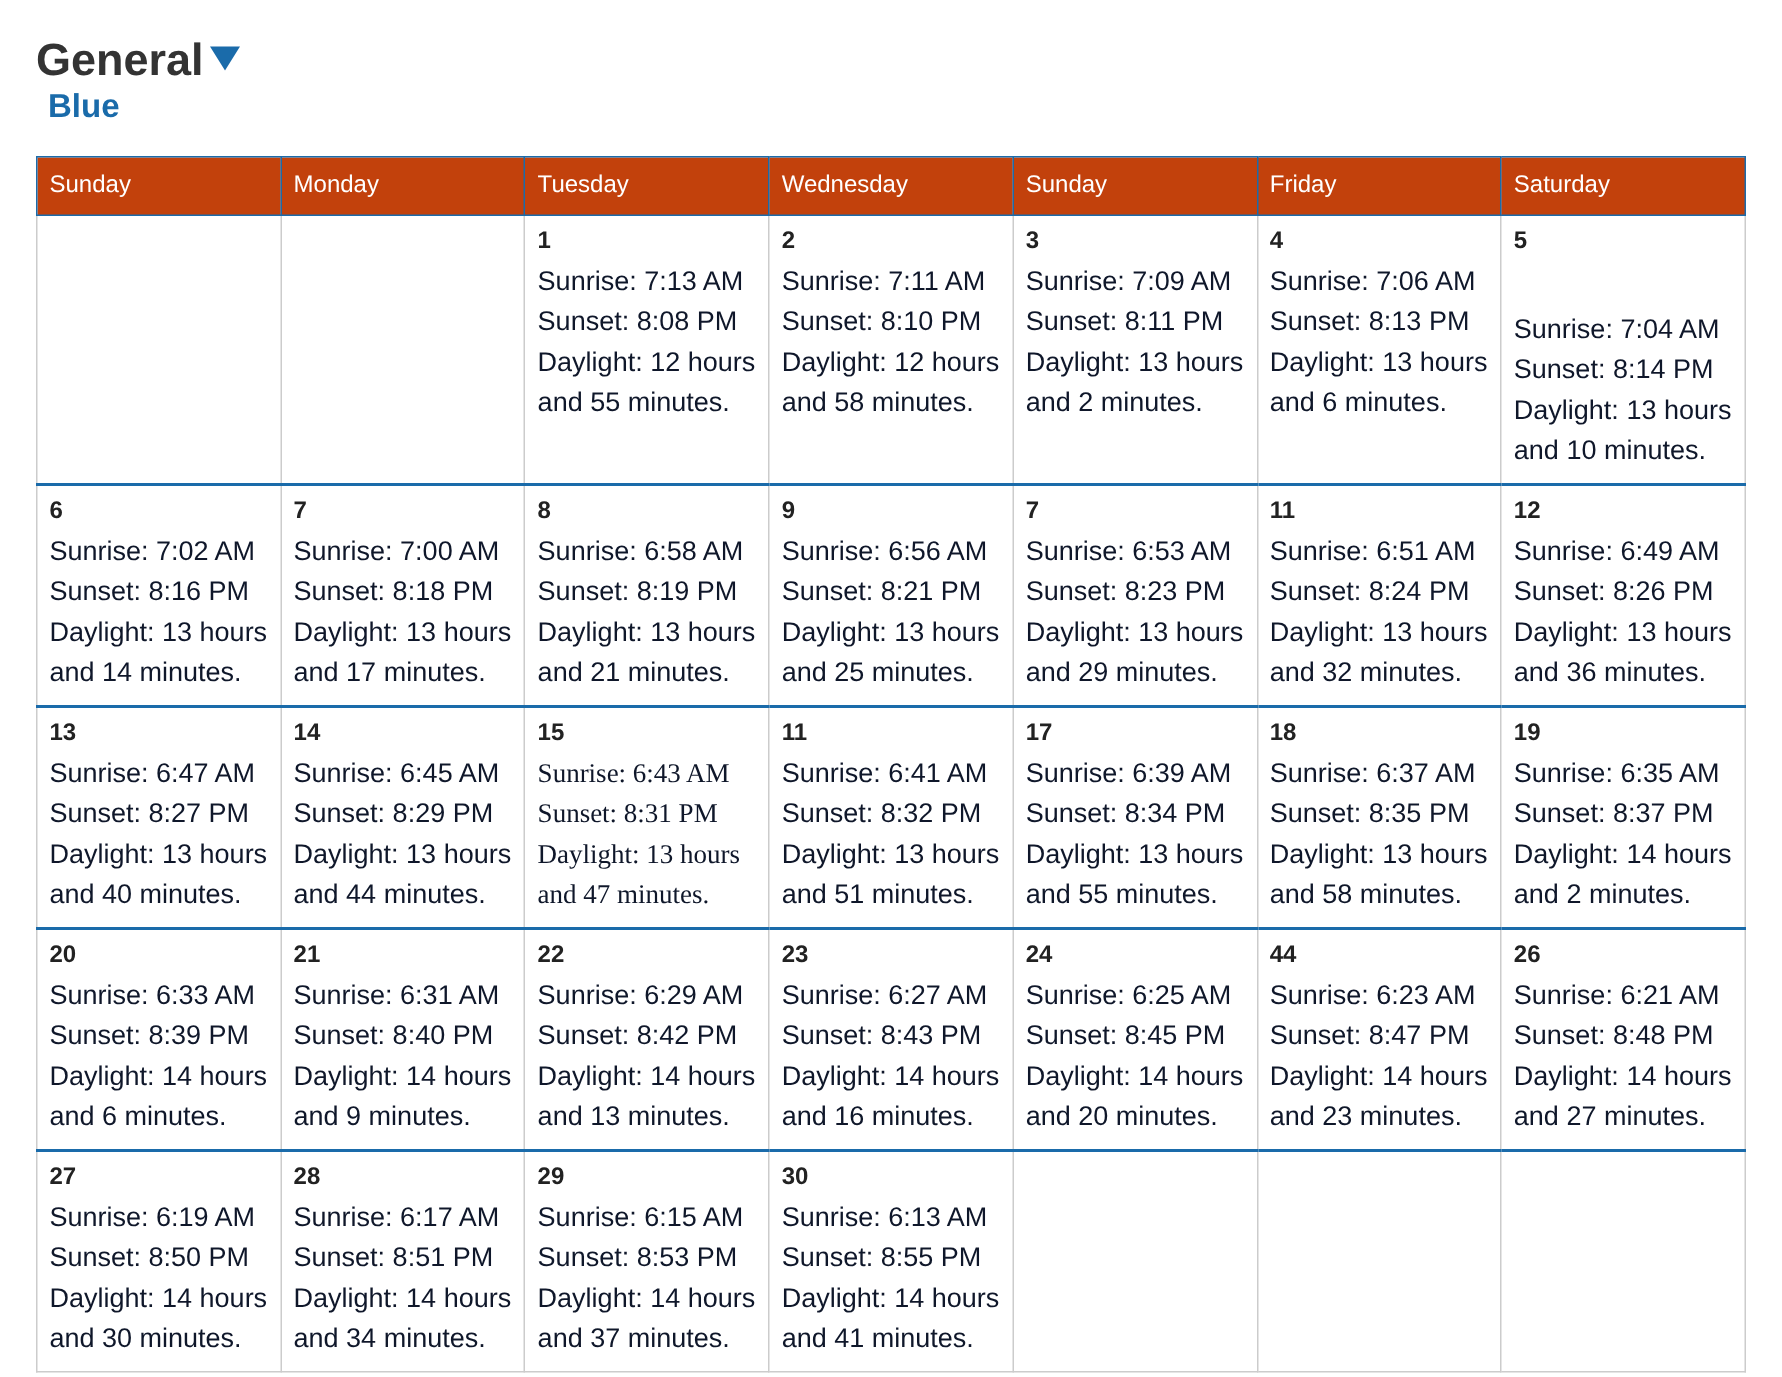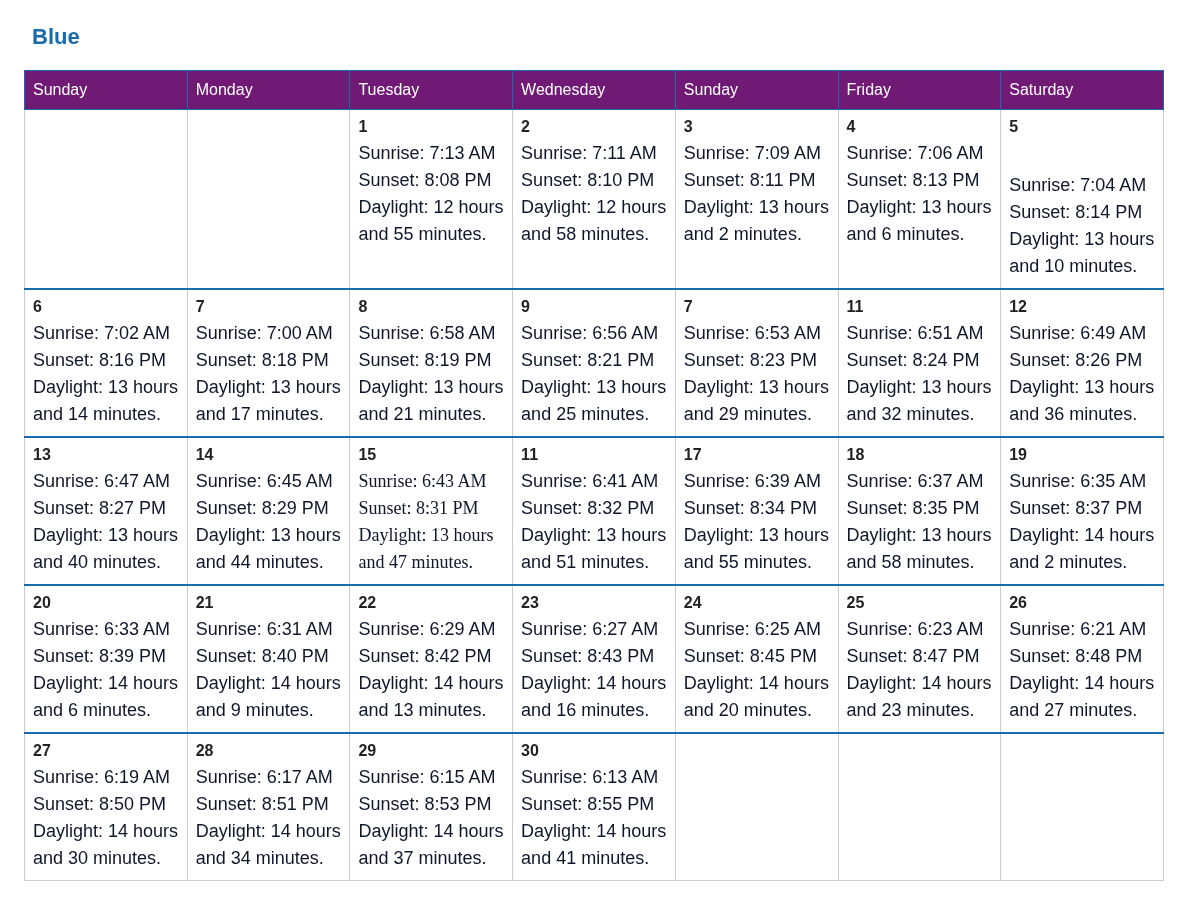--- a/index.html
+++ b/index.html
@@ -55,21 +55,21 @@
       font-size: 22px;
       font-weight: normal;
       color: #444;
     }
     .calendar {
       width: 100%;
       border-collapse: collapse;
       border: 1px solid #bbb;
     }
     .calendar th {
-      background: #701a75;
+      background: #c2410c;
       color: #fff;
       padding: 10px 8px;
       font-size: 16px;
       font-weight: normal;
       text-align: left;
       border: 1px solid #1a6baa;
     }
     .calendar td {
       vertical-align: top;
       padding: 8px;
@@ -96,20 +96,24 @@
     }
     .row-divider td {
       border-top: 2px solid #1a6baa;
     }
   </style>
 </head>
 <body>
 
 <div class="header">
   <div class="logo">
+    <div class="logo-row">
+      <span style="font-size:30px;font-weight:bold;color:#333;">General</span>
+      <span class="logo-triangle"></span>
+    </div>
     <span class="logo-blue">Blue</span>
   </div>
   <div class="title-block">
     <h1></h1>
     <h2></h2>
   </div>
 </div>
 
 <table class="calendar">
   <thead>
@@ -295,21 +299,21 @@
 and 16 minutes.</div>
         </td>
         <td>
           <span class="day-num">24</span>
           <div class="day-info" style="white-space: pre-line;">Sunrise: 6:25 AM
 Sunset: 8:45 PM
 Daylight: 14 hours
 and 20 minutes.</div>
         </td>
         <td>
-          <span class="day-num">25</span>
+          <span class="day-num">44</span>
           <div class="day-info" style="white-space: pre-line;">Sunrise: 6:23 AM
 Sunset: 8:47 PM
 Daylight: 14 hours
 and 23 minutes.</div>
         </td>
         <td>
           <span class="day-num">26</span>
           <div class="day-info" style="white-space: pre-line;">Sunrise: 6:21 AM
 Sunset: 8:48 PM
 Daylight: 14 hours

